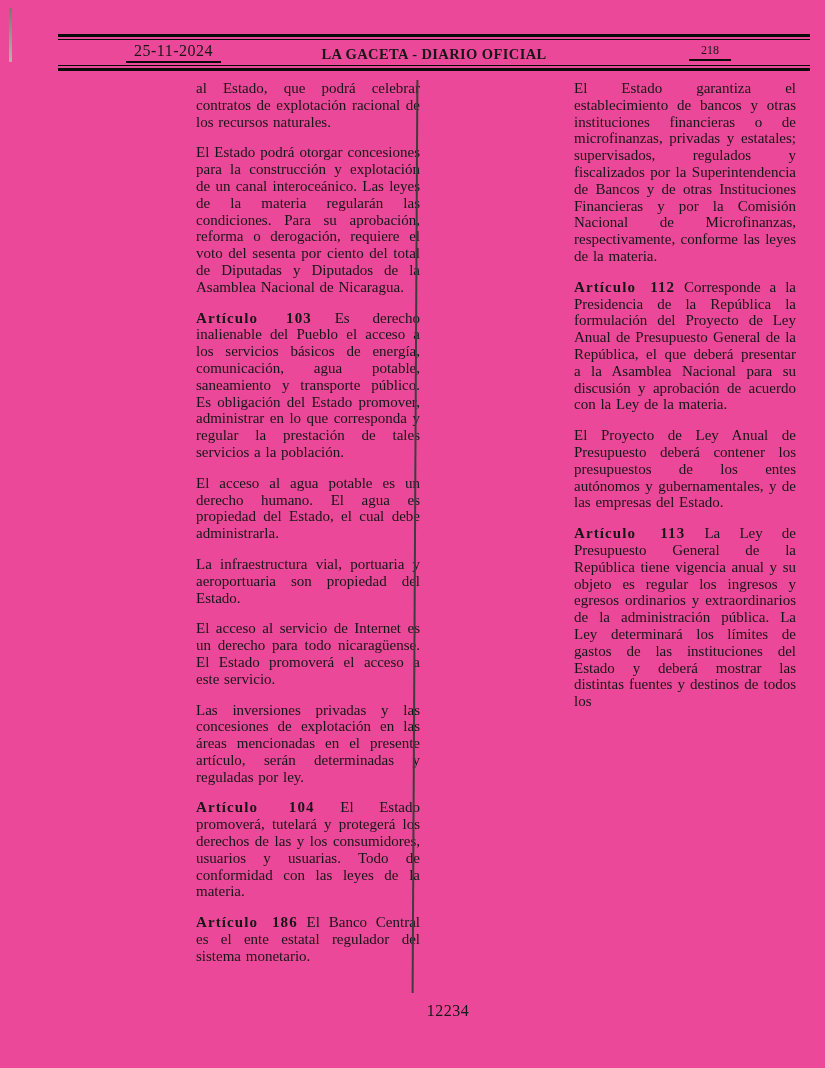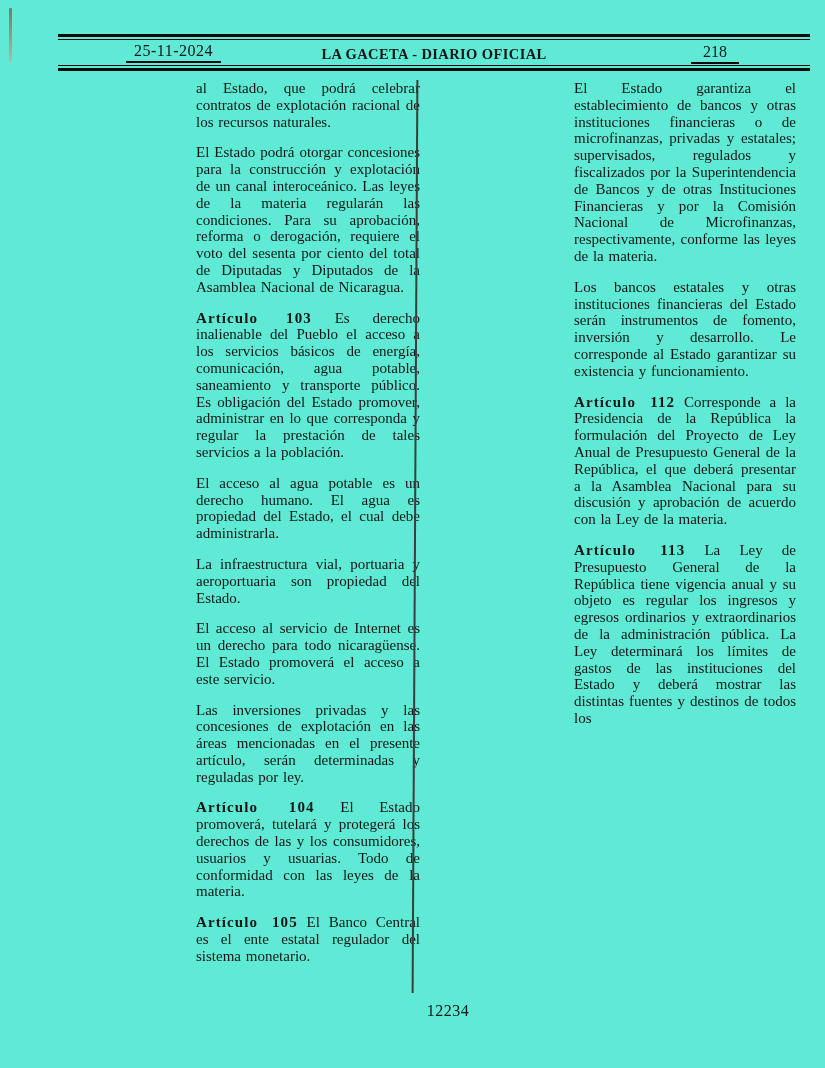--- a/index.html
+++ b/index.html
@@ -4,21 +4,21 @@
 <style>
   html, body {
     margin: 0;
     padding: 0;
     background: #ffffff;
   }
   #page {
     position: relative;
     width: 825px;
     height: 1068px;
-    background: #5eead4;
+    background: #ec4899;
     overflow: hidden;
     font-family: "Liberation Serif", "DejaVu Serif", serif;
     color: #161616;
   }
   
   .edge-artifact {
     position: absolute;
     left: 9px;
     top: 8px;
     width: 3px;
@@ -54,23 +54,23 @@
     left: 0;
     right: 0;
     top: 6px;
     text-align: center;
     font-size: 14.5px;
     font-weight: bold;
     letter-spacing: 0.4px;
   }
   .h-page {
     position: absolute;
-    right: 71px;
+    right: 79px;
     top: 3px;
-    font-size: 16px;
+    font-size: 12px;
     padding: 0 12px 1px 12px;
     border-bottom: 2px solid #0a0a0a;
   }
   
   .column {
     position: absolute;
     top: 80px;
     margin-left: 12px;
   }
   .col-left  { left: 184px; width: 224px; }
@@ -131,27 +131,27 @@
 
   <div class="column col-left">
       <p class="para">al Estado, que podrá celebrar contratos de explotación racional de los recursos naturales.</p>
       <p class="para">El Estado podrá otorgar concesiones para la construcción y explotación de un canal interoceánico. Las leyes de la materia regularán las condiciones. Para su aprobación, reforma o derogación, requiere el voto del sesenta por ciento del total de Diputadas y Diputados de la Asamblea Nacional de Nicaragua.</p>
       <p class="para"><span class="lead">Artículo 103</span> Es derecho inalienable del Pueblo el acceso a los servicios básicos de energía, comunicación, agua potable, saneamiento y transporte público. Es obligación del Estado promover, administrar en lo que corresponda y regular la prestación de tales servicios a la población.</p>
       <p class="para">El acceso al agua potable es un derecho humano. El agua es propiedad del Estado, el cual debe administrarla.</p>
       <p class="para">La infraestructura vial, portuaria y aeroportuaria son propiedad del Estado.</p>
       <p class="para">El acceso al servicio de Internet es un derecho para todo nicaragüense. El Estado promoverá el acceso a este servicio.</p>
       <p class="para">Las inversiones privadas y las concesiones de explotación en las áreas mencionadas en el presente artículo, serán determinadas y reguladas por ley.</p>
       <p class="para"><span class="lead">Artículo 104</span> El Estado promoverá, tutelará y protegerá los derechos de las y los consumidores, usuarios y usuarias. Todo de conformidad con las leyes de la materia.</p>
-      <p class="para"><span class="lead">Artículo 105</span> El Banco Central es el ente estatal regulador del sistema monetario.</p>
+      <p class="para"><span class="lead">Artículo 186</span> El Banco Central es el ente estatal regulador del sistema monetario.</p>
     </div>
 
   <div class="col-divider"></div>
 
   <div class="column col-right">
       <p class="para">El Estado garantiza el establecimiento de bancos y otras instituciones financieras o de microfinanzas, privadas y estatales; supervisados, regulados y fiscalizados por la Superintendencia de Bancos y de otras Instituciones Financieras y por la Comisión Nacional de Microfinanzas, respectivamente, conforme las leyes de la materia.</p>
-      <p class="para">Los bancos estatales y otras instituciones financieras del Estado serán instrumentos de fomento, inversión y desarrollo. Le corresponde al Estado garantizar su existencia y funcionamiento.</p>
       <p class="para"><span class="lead">Artículo 112</span> Corresponde a la Presidencia de la República la formulación del Proyecto de Ley Anual de Presupuesto General de la República, el que deberá presentar a la Asamblea Nacional para su discusión y aprobación de acuerdo con la Ley de la materia.</p>
+      <p class="para">El Proyecto de Ley Anual de Presupuesto deberá contener los presupuestos de los entes autónomos y gubernamentales, y de las empresas del Estado.</p>
       <p class="para"><span class="lead">Artículo 113</span> La Ley de Presupuesto General de la República tiene vigencia anual y su objeto es regular los ingresos y egresos ordinarios y extraordinarios de la administración pública. La Ley determinará los límites de gastos de las instituciones del Estado y deberá mostrar las distintas fuentes y destinos de todos los</p>
     </div>
 
   <div class="folio">12234</div>
 
 </div>
 
 </body></html>

